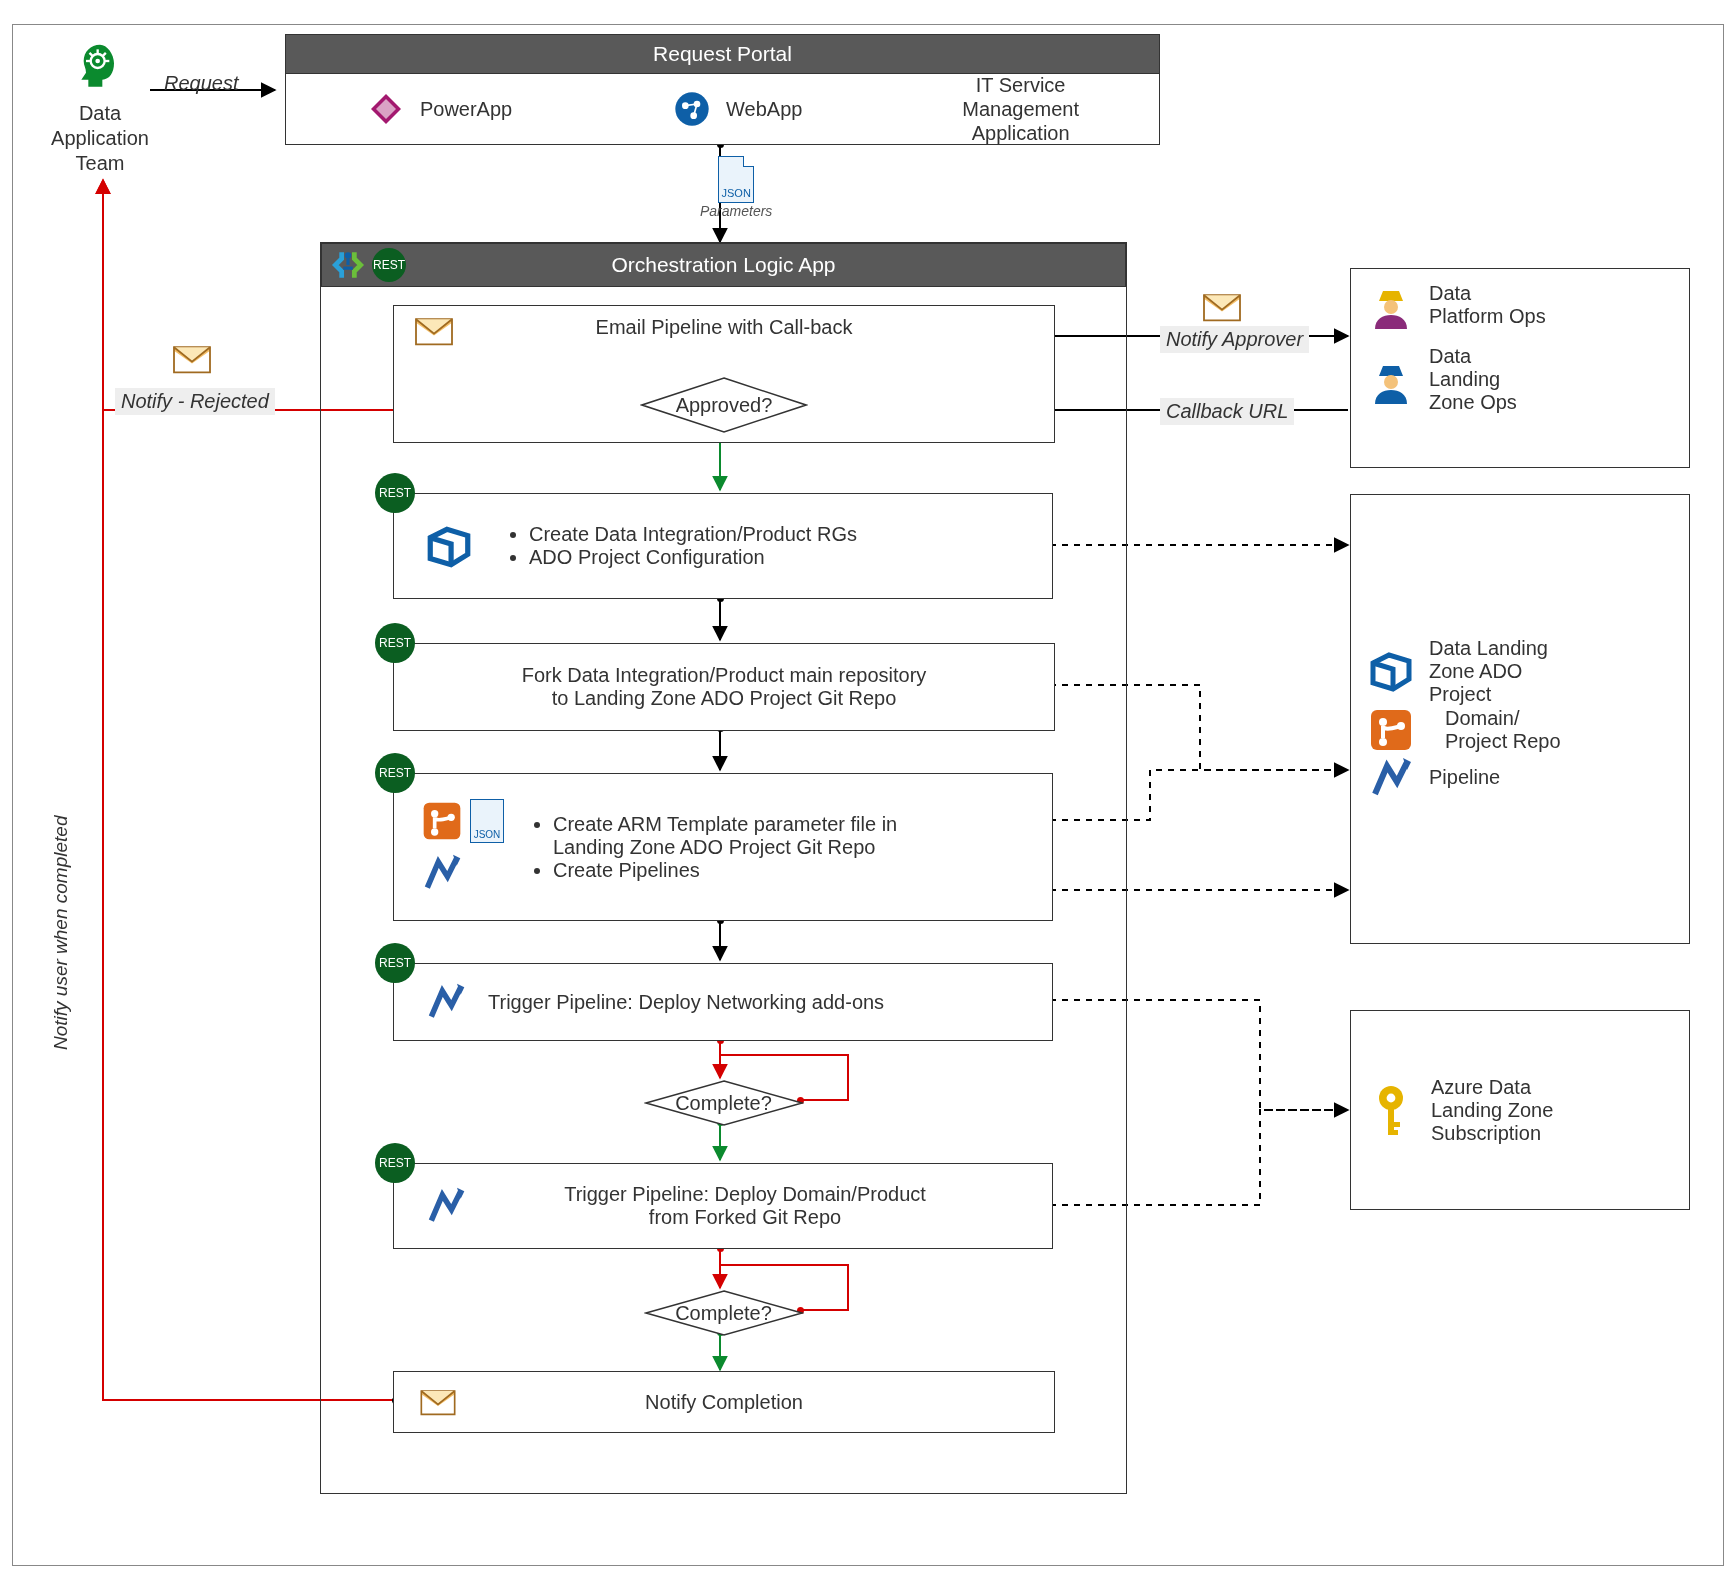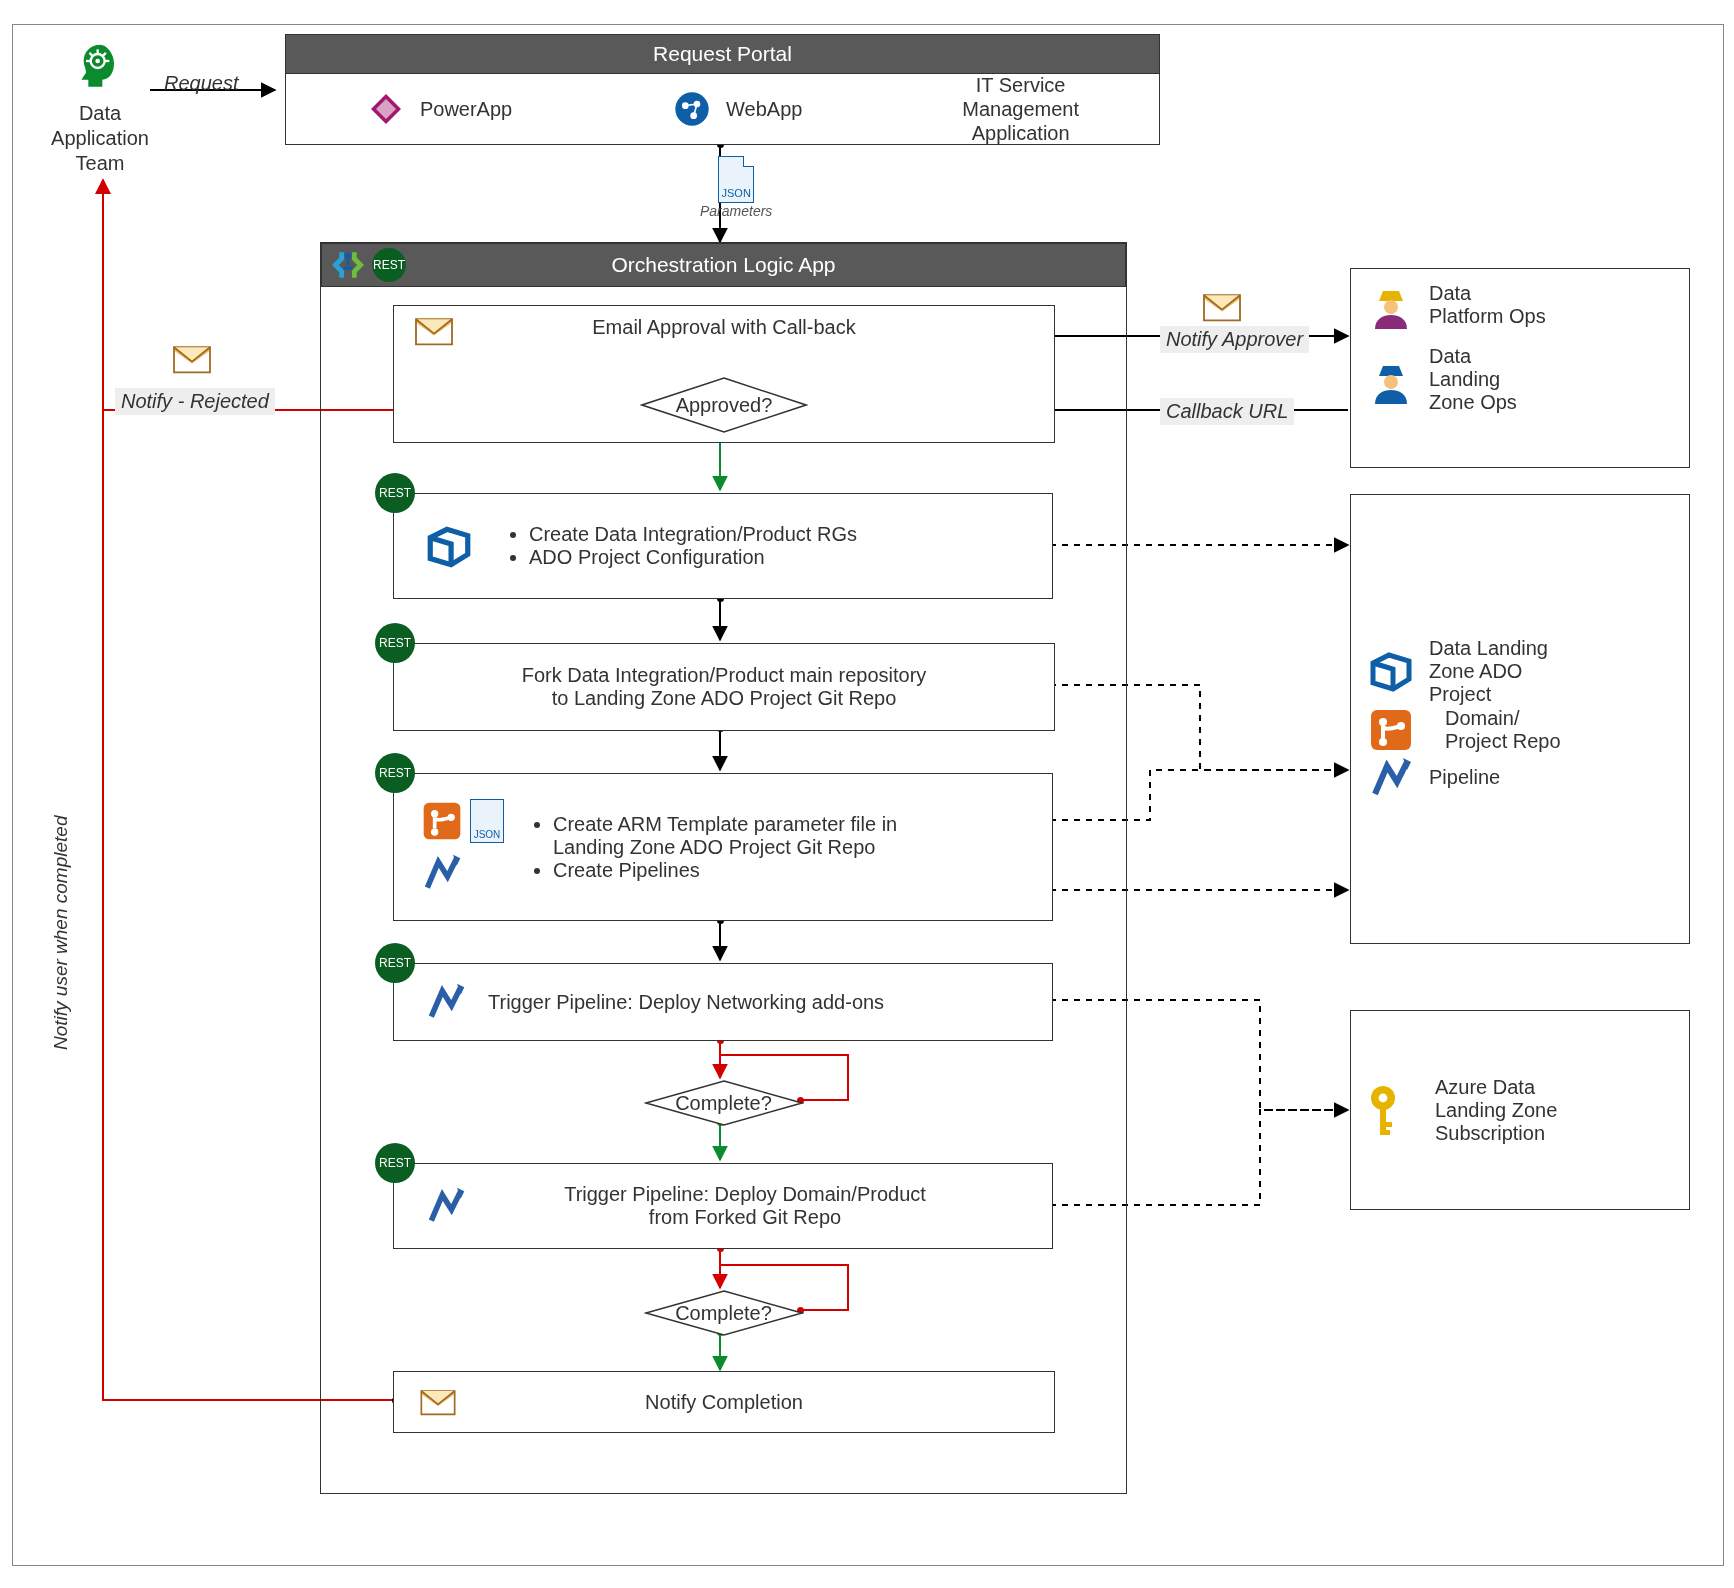--- a/index.html
+++ b/index.html
@@ -167,21 +167,21 @@
 
   <div class="box" style="position:absolute;left:72px;top:62px;width:660px;height:136px">
     <div style="text-align:center;padding-top:10px;position:relative">
       <div style="position:absolute;left:18px;top:6px">
         <svg width="44" height="36" viewBox="0 0 24 20">
               <path d="M2 6l10 7 10-7V4H2z" fill="#f4c06a"></path>
               <path d="M2 4h20v14H2z" fill="none" stroke="#a06a20" stroke-width="1"></path>
               <path d="M2 4l10 8 10-8" fill="#fce8b8" stroke="#a06a20"></path>
             </svg>
       </div>
-      <span>Email Approval with Call-back</span>
+      <span>Email Pipeline with Call-back</span>
     </div>
 
     <div style="position:absolute;left:50%;top:70px;transform:translateX(-50%)">
       <svg width="168" height="58" viewBox="0 0 168 58">
             <polygon points="84,2 166,29 84,56 2,29" fill="#fff" stroke="#333" stroke-width="1.5"></polygon>
           </svg>
       <div style="position:absolute;left:0;top:0;width:168px;text-align:center;line-height:58px">Approved?</div>
     </div>
   </div>
 
@@ -339,21 +339,21 @@
   </div>
   <div style="display:flex;align-items:center;gap:14px">
     <svg width="48" height="48" viewBox="0 0 24 24">
           <path d="M4 20l6-14 5 8 5-10" stroke="#2a5fa7" stroke-width="3" fill="none"></path>
           <polygon points="18,2 22,4 20,8" fill="#2a5fa7"></polygon>
         </svg>
     <span>Pipeline</span>
   </div>
 </div>
 
-<div class="box" style="position:absolute;left:1350px;top:1010px;width:340px;height:200px;padding:8px;box-sizing:border-box;display:flex;align-items:center;gap:28px">
+<div class="box" style="position:absolute;left:1350px;top:1010px;width:340px;height:200px;padding:16px;box-sizing:border-box;display:flex;align-items:center;gap:16px">
   <svg width="48" height="56" viewBox="0 0 24 28">
         <circle cx="12" cy="8" r="6" fill="#e6b400"></circle>
         <circle cx="12" cy="8" r="2.2" fill="#fff"></circle>
         <rect x="10.5" y="13" width="3" height="12" fill="#e6b400"></rect>
         <rect x="10.5" y="20" width="6" height="2.5" fill="#e6b400"></rect>
         <rect x="10.5" y="24" width="5" height="2.5" fill="#e6b400"></rect>
       </svg>
   <span style="white-space:pre-line">Azure Data
 Landing Zone
 Subscription</span>

